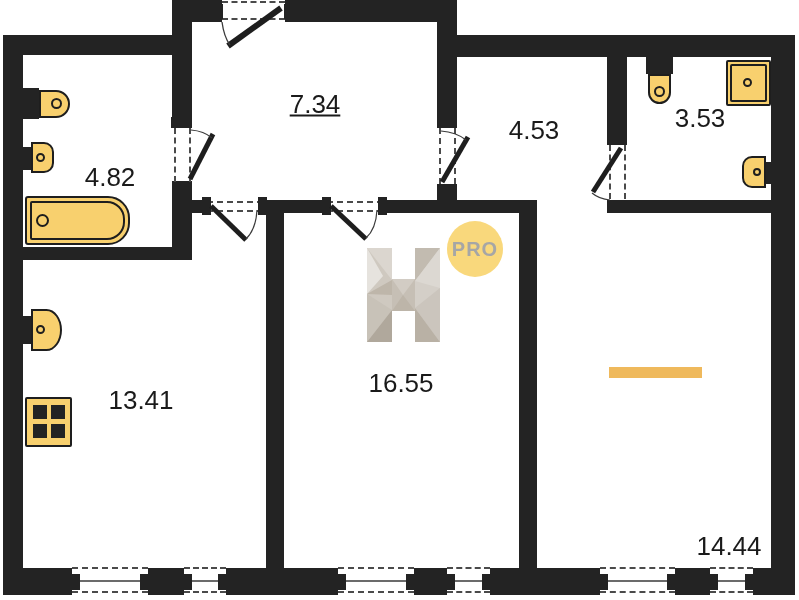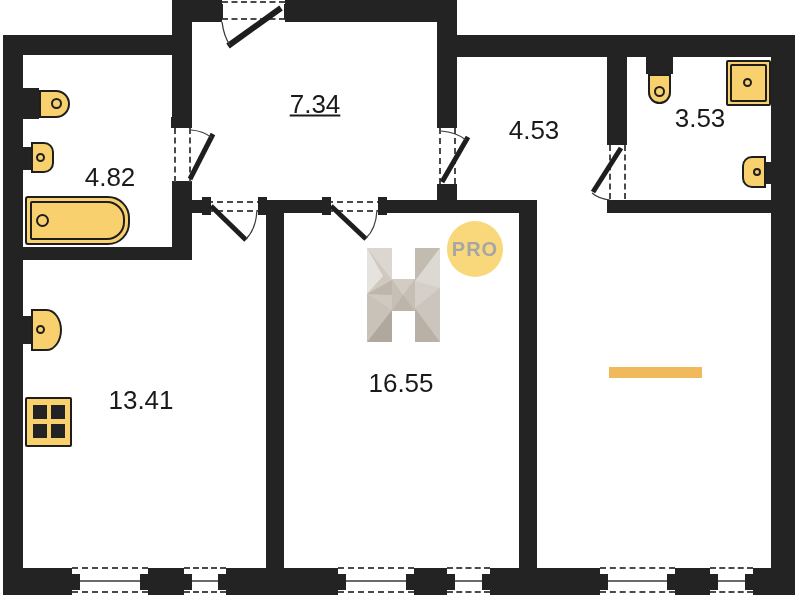--- a/index.html
+++ b/index.html
@@ -198,15 +198,16 @@
   <div class="badge">
     <span>PRO</span>
   </div>
 
   <div class="room-label" style="left:110px;top:142px;margin-top:35px;">4.82</div>
   <div class="room-label" style="left:315px;top:104px;text-decoration:underline;">7.34</div>
   <div class="room-label" style="left:534px;top:130px;">4.53</div>
   <div class="room-label" style="left:700px;top:118px;">3.53</div>
   <div class="room-label" style="left:141px;top:400px;">13.41</div>
   <div class="room-label" style="left:401px;top:383px;">16.55</div>
+  <div class="room-label" style="left:729px;top:546px;">14.44</div>
   <div class="accent-bar" style="left:609px;top:367px;width:93px;height:11px;"></div>
 
 </div>
 
 </body></html>

